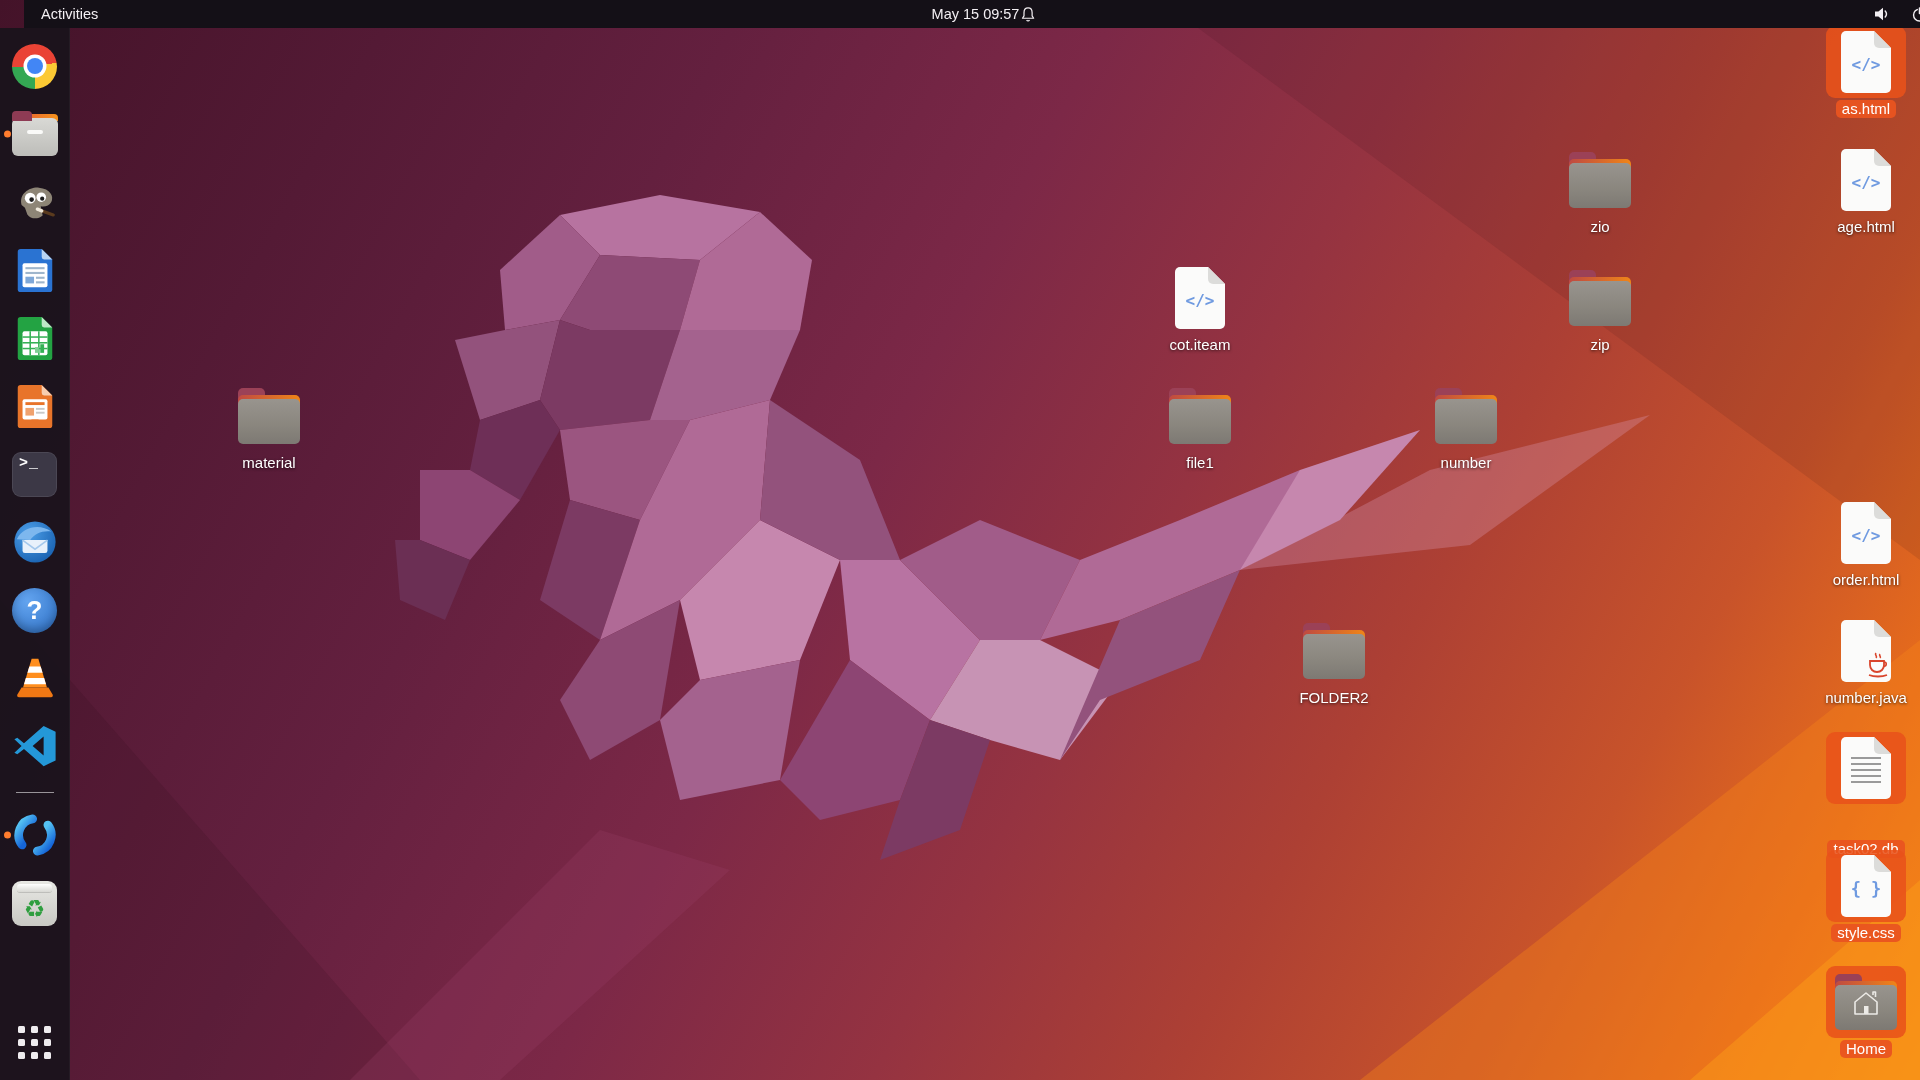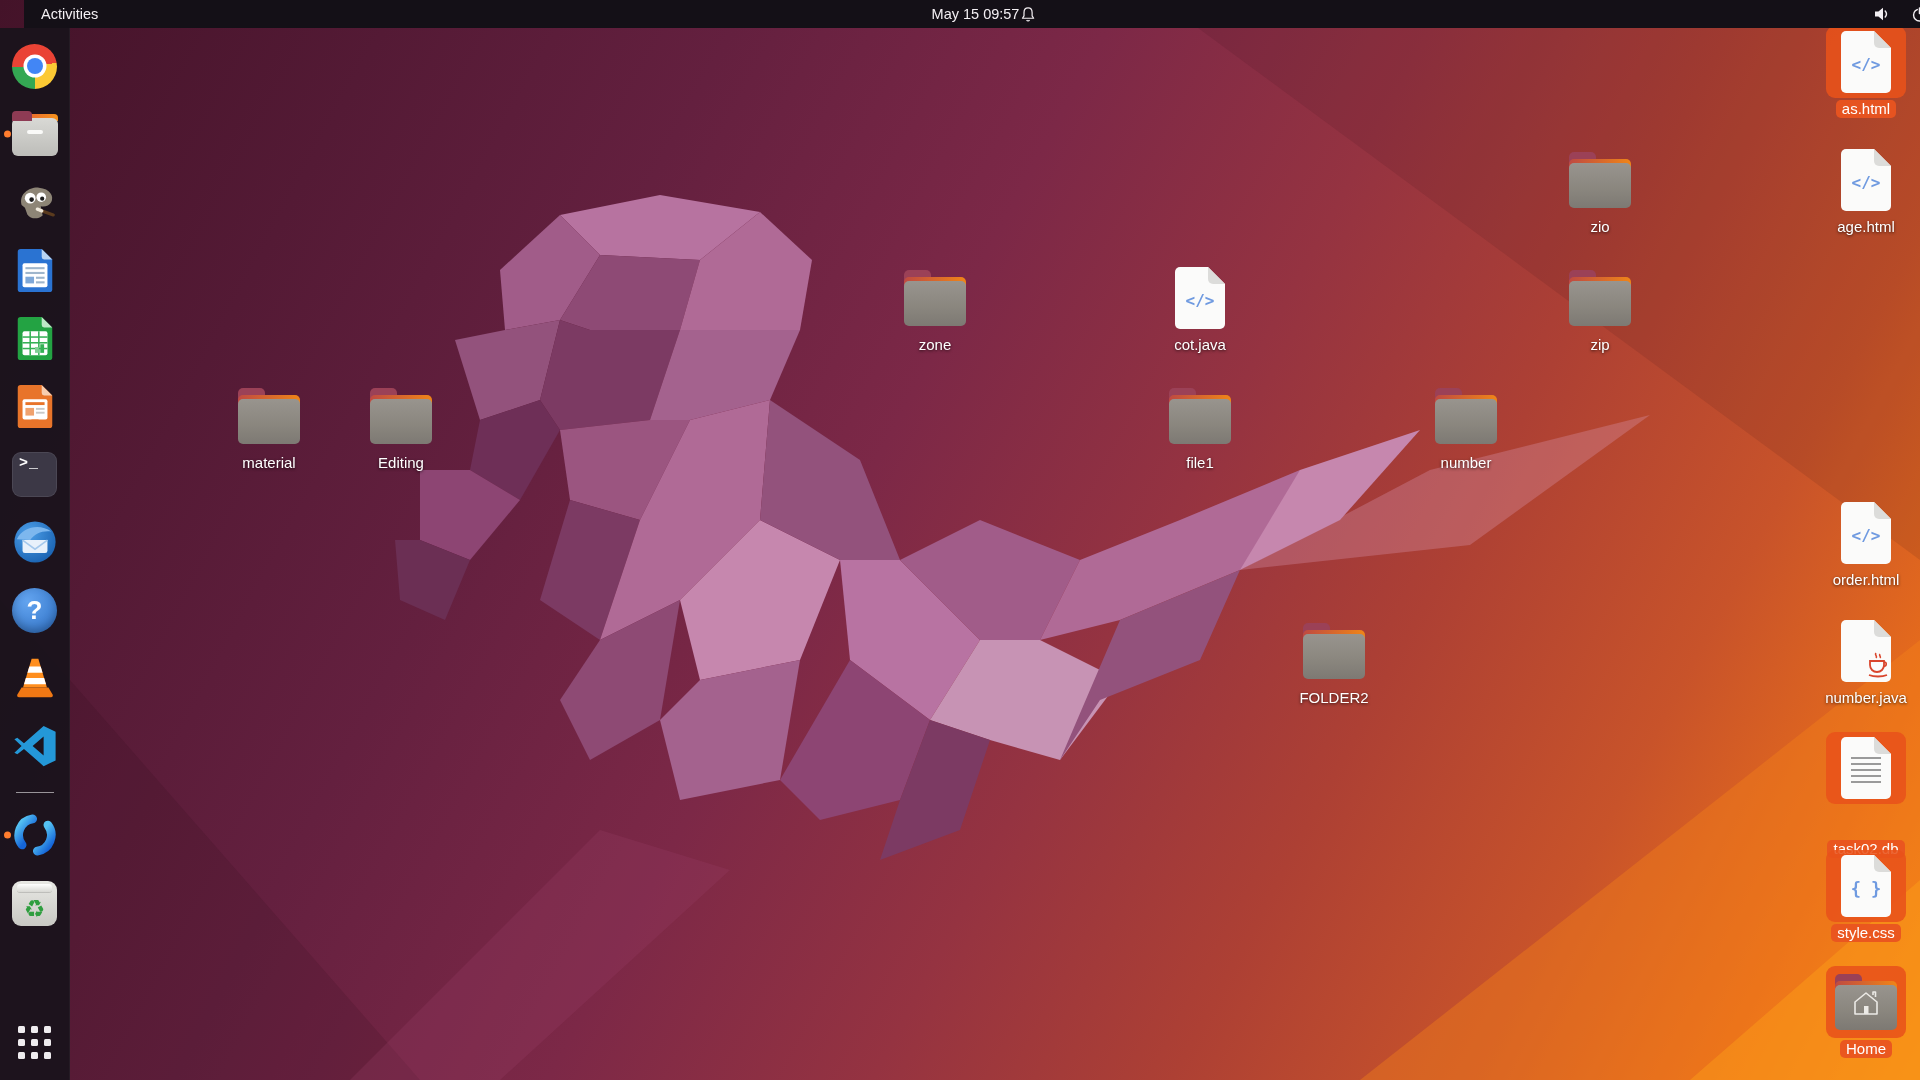--- a/index.html
+++ b/index.html
@@ -356,76 +356,56 @@
         <svg viewBox="0 0 50 62">
             <path d="M5 0 h28 l17 17 v40 a5 5 0 0 1 -5 5 H5 a5 5 0 0 1 -5 -5 V5 a5 5 0 0 1 5 -5 Z" fill="#fbfbfa"></path>
             <path d="M33 0 l17 17 h-12 a5 5 0 0 1 -5 -5 Z" fill="#dcdcda"></path>
           </svg>
         <span class="glyph">&lt;/&gt;</span>
       </div>
     </div>
     <span class="dlabel">age.html</span>
   </div>
 
-  <div class="desk-item" style="left:883px;top:262px;">
+
+  <div class="desk-item" style="left:1148px;top:262px;">
+    <div class="icon-box">
+      <div class="doc">
+        <svg viewBox="0 0 50 62">
+            <path d="M5 0 h28 l17 17 v40 a5 5 0 0 1 -5 5 H5 a5 5 0 0 1 -5 -5 V5 a5 5 0 0 1 5 -5 Z" fill="#fbfbfa"></path>
+            <path d="M33 0 l17 17 h-12 a5 5 0 0 1 -5 -5 Z" fill="#dcdcda"></path>
+          </svg>
+        <span class="glyph">&lt;/&gt;</span>
+      </div>
+    </div>
+    <span class="dlabel">cot.iteam</span>
+  </div>
+
+  <div class="desk-item" style="left:1548px;top:262px;">
     <div class="icon-box">
       <div class="folder">
           <span class="f-tab"></span>
           <span class="f-orange"></span>
           <span class="f-body"></span>
         </div>
     </div>
-    <span class="dlabel">zone</span>
-  </div>
-
-  <div class="desk-item" style="left:1148px;top:262px;">
-    <div class="icon-box">
-      <div class="doc">
-        <svg viewBox="0 0 50 62">
-            <path d="M5 0 h28 l17 17 v40 a5 5 0 0 1 -5 5 H5 a5 5 0 0 1 -5 -5 V5 a5 5 0 0 1 5 -5 Z" fill="#fbfbfa"></path>
-            <path d="M33 0 l17 17 h-12 a5 5 0 0 1 -5 -5 Z" fill="#dcdcda"></path>
-          </svg>
-        <span class="glyph">&lt;/&gt;</span>
-      </div>
-    </div>
-    <span class="dlabel">cot.java</span>
-  </div>
-
-  <div class="desk-item" style="left:1548px;top:262px;">
+    <span class="dlabel">zip</span>
+  </div>
+
+  <div class="desk-item" style="left:217px;top:380px;">
     <div class="icon-box">
       <div class="folder">
           <span class="f-tab"></span>
           <span class="f-orange"></span>
           <span class="f-body"></span>
         </div>
     </div>
-    <span class="dlabel">zip</span>
-  </div>
-
-  <div class="desk-item" style="left:217px;top:380px;">
-    <div class="icon-box">
-      <div class="folder">
-          <span class="f-tab"></span>
-          <span class="f-orange"></span>
-          <span class="f-body"></span>
-        </div>
-    </div>
     <span class="dlabel">material</span>
   </div>
 
-  <div class="desk-item" style="left:349px;top:380px;">
-    <div class="icon-box">
-      <div class="folder">
-          <span class="f-tab"></span>
-          <span class="f-orange"></span>
-          <span class="f-body"></span>
-        </div>
-    </div>
-    <span class="dlabel">Editing</span>
-  </div>
 
   <div class="desk-item" style="left:1148px;top:380px;">
     <div class="icon-box">
       <div class="folder">
           <span class="f-tab"></span>
           <span class="f-orange"></span>
           <span class="f-body"></span>
         </div>
     </div>
     <span class="dlabel">file1</span>

